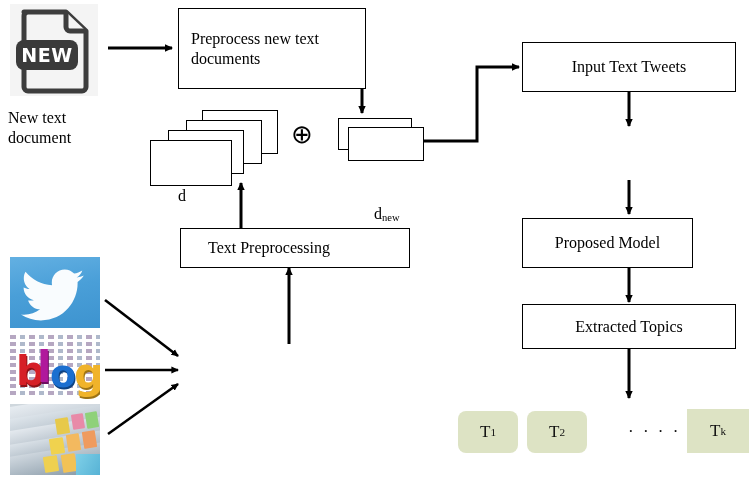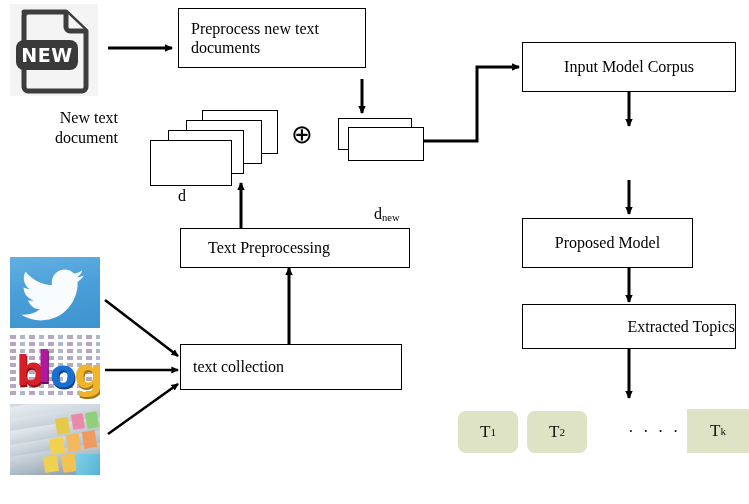--- a/index.html
+++ b/index.html
@@ -130,24 +130,24 @@
     <div class="plate"></div>
     <svg width="88" height="92" viewBox="0 0 88 92" style="position:absolute;left:0;top:0;">
       <path d="M14,8 h42 l20,19 v56 a4,4 0 0 1 -4,4 h-54 a4,4 0 0 1 -4,-4 v-71 a4,4 0 0 1 4,-4 z" fill="#f4f4f4" stroke="#3d3d3d" stroke-width="5" stroke-linejoin="round"></path>
       <path d="M56,8 v15 a4,4 0 0 0 4,4 h16" fill="#f4f4f4" stroke="#3d3d3d" stroke-width="5" stroke-linejoin="round"></path>
       <rect x="6" y="36" width="62" height="30" rx="8" fill="#3a3a3a"></rect>
     </svg>
     <div class="abs" style="left:6px;top:36px;width:62px;height:30px;display:flex;align-items:center;justify-content:center;
                 color:#fff;font-family:'DejaVu Sans',sans-serif;font-weight:700;font-size:19px;letter-spacing:.5px;">NEW</div>
   </div>
 
-  <div class="label" style="left:8px;top:108px;width:110px;text-align:right;">New text
+  <div class="label" style="left:8px;top:108px;width:110px;">New text
 document</div>
 
-  <div class="pbox left" style="left:178px;top:8px;width:188px;height:60px;">
+  <div class="pbox left" style="left:178px;top:8px;width:188px;height:81px;">
     <span class="txt">Preprocess new
 text documents</span>
   </div>
 
   <div class="abs" style="left:150px;top:110px;width:130px;height:75px;">
     <div class="docrect" style="left:52px;top:0px;width:76px;height:44px;"></div>
     <div class="docrect" style="left:36px;top:10px;width:76px;height:44px;"></div>
     <div class="docrect" style="left:18px;top:20px;width:76px;height:44px;"></div>
     <div class="docrect" style="left:0px;top:30px;width:82px;height:46px;"></div>
   </div>
@@ -160,35 +160,32 @@
     <div class="docrect" style="left:10px;top:9px;width:76px;height:34px;"></div>
   </div>
   <div class="label" style="left:374px;top:184px;">
     <span>d</span><span class="sub">new</span>
   </div>
 
   <div class="pbox left" style="left:180px;top:228px;width:230px;height:40px;padding-left:15px;">
     <span class="txt">Text Preprocessing</span>
   </div>
 
-  <div class="pbox left" style="left:180px;top:344px;width:222px;height:46px;">
-    <span class="txt">text collection</span>
-  </div>
 
 
   <div class="pbox center" style="left:522px;top:42px;width:214px;height:50px;">
-    <span class="txt">Input Model Corpus</span>
+    <span class="txt">Input Text Tweets</span>
   </div>
 
 
   <div class="pbox center" style="left:522px;top:218px;width:171px;height:50px;">
     <span class="txt">Proposed Model</span>
   </div>
 
-  <div class="pbox center" style="left:522px;top:304px;width:214px;height:45px;justify-content:flex-end;">
+  <div class="pbox center" style="left:522px;top:304px;width:214px;height:45px;">
     <span class="txt">Extracted Topics</span>
   </div>
 
   <div class="chip" style="left:458px;top:411px;width:60px;height:42px;">
     <span>T</span>
       <span class="sub">1</span>
   </div>
   <div class="chip" style="left:527px;top:411px;width:60px;height:42px;">
     <span>T</span>
       <span class="sub">2</span>

